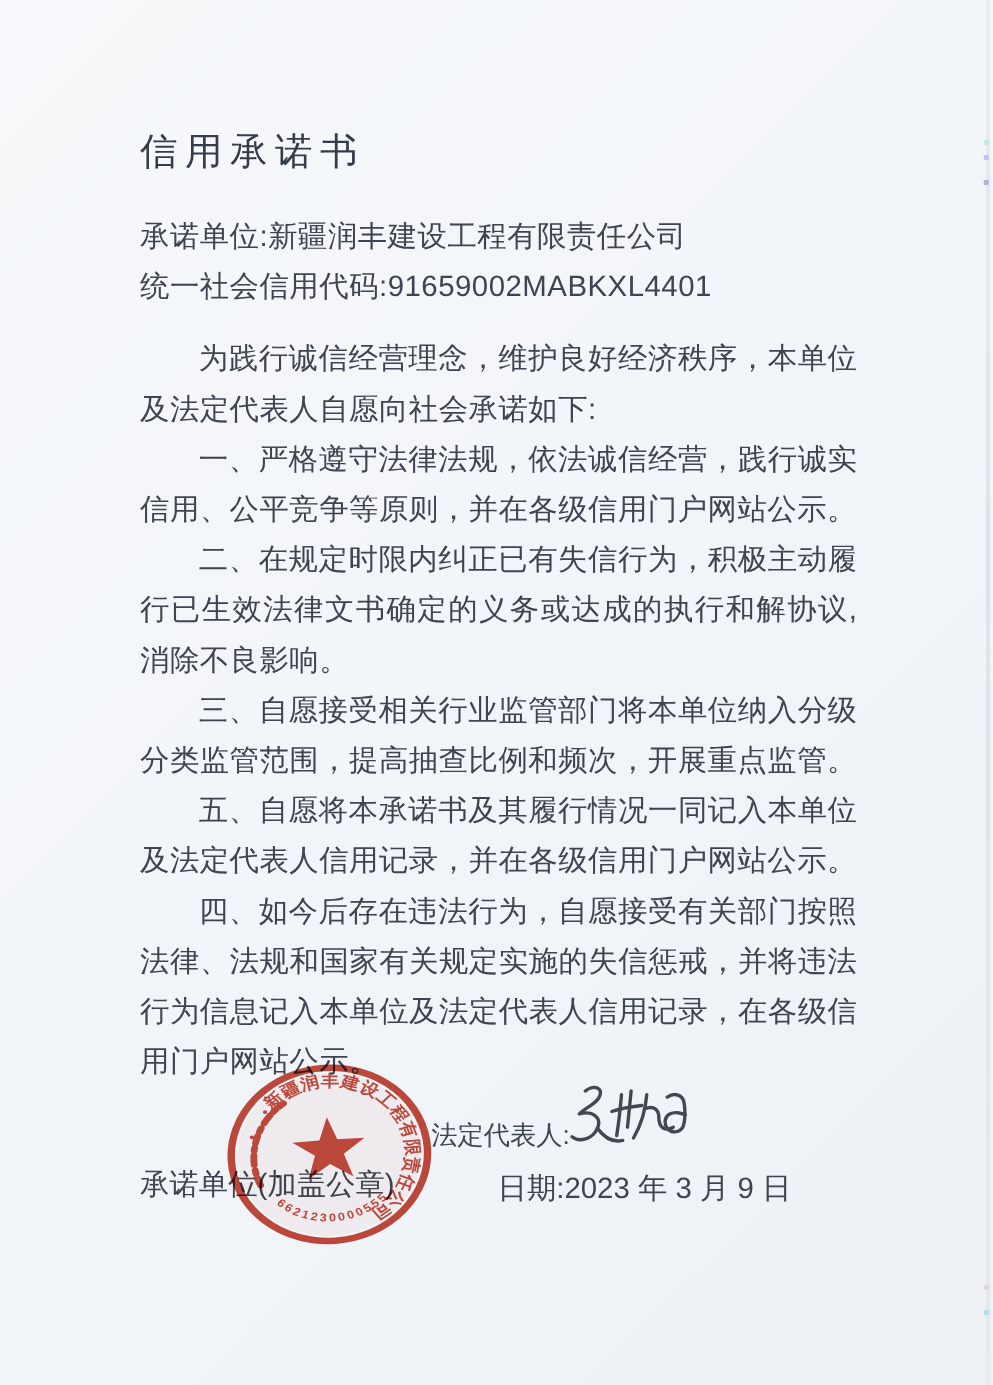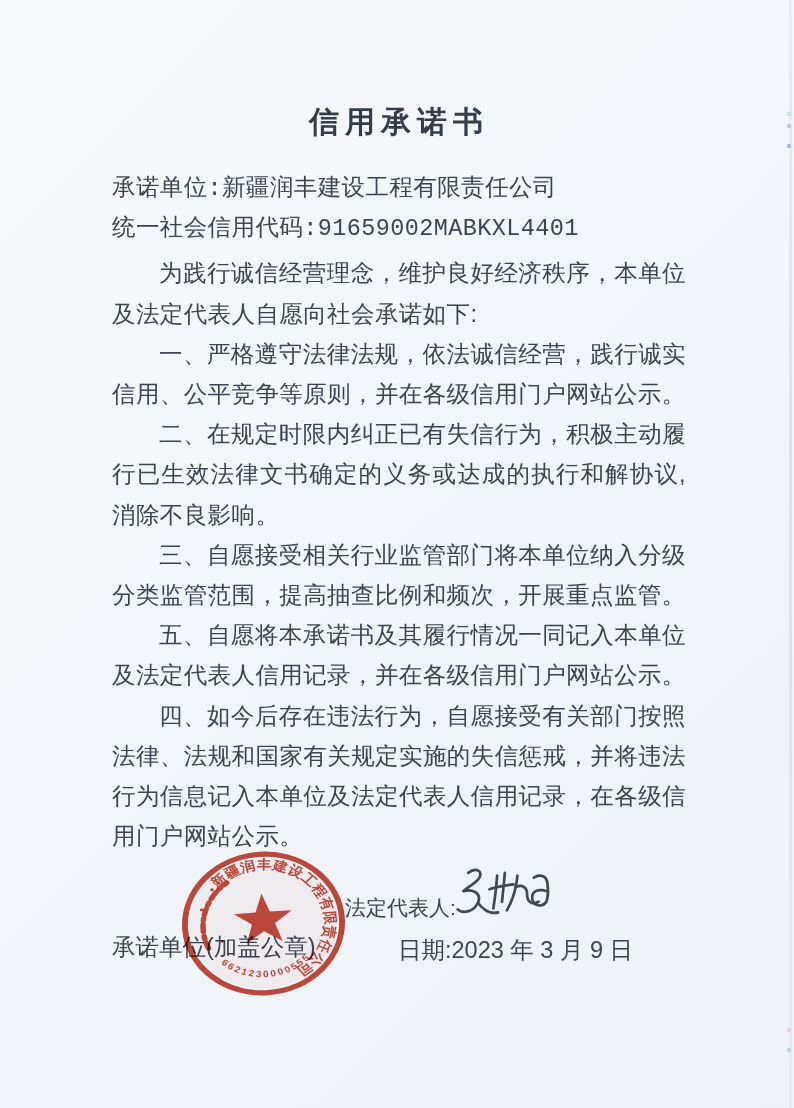--- a/index.html
+++ b/index.html
@@ -10,32 +10,32 @@
     -webkit-font-smoothing:antialiased;
   }
   .scan-edge{
     position:absolute;top:0;bottom:0;right:2px;width:3px;
     background:linear-gradient(#e9edf2,#dde2ea 40%,#e6eaf0);
   }
   .speck{position:absolute;width:4px;height:4px;border-radius:1px;opacity:.8;}
 
   .content{position:absolute;left:112px;top:0;width:574px;color:#3d434c;}
   .doc-title{
-    margin:101px 0 0 0;text-align:center;
+    margin:101px 0 0 0;
     font-family:"Liberation Serif","DejaVu Serif",serif;
-    font-weight:bold;font-size:30px;line-height:42px;
+    font-weight:normal;font-size:30px;line-height:42px;
     letter-spacing:6px;color:#343d49;
   }
-  .meta-block{margin-top:26px;font-family:Liberation Mono, monospace;}
+  .meta-block{margin-top:26px;}
   .meta-block p,.body-block p{
     margin:0;font-size:23.5px;line-height:40.2px;
     text-align:justify;text-justify:inter-ideograph;
     color:#3e4550;letter-spacing:0.4px;
   }
-  .body-block{margin-top:4px;}
+  .body-block{margin-top:17px;}
   .body-block p{text-indent:2em;}
 
   .sig-unit{position:absolute;left:112px;top:931px;font-size:23.5px;color:#3e4550;}
   .sig-rep{position:absolute;left:345px;top:894px;font-size:21px;color:#3e4550;}
   .sig-scribble{position:absolute;left:449px;top:864px;width:106px;height:62px;}
   .sig-date{position:absolute;left:398px;top:934px;font-size:23.5px;color:#3e4550;text-align:center;}
 
   .seal{
     position:absolute;left:179px;top:849px;width:169px;height:149px;
     transform:rotate(-4deg);opacity:.92;mix-blend-mode:multiply;

